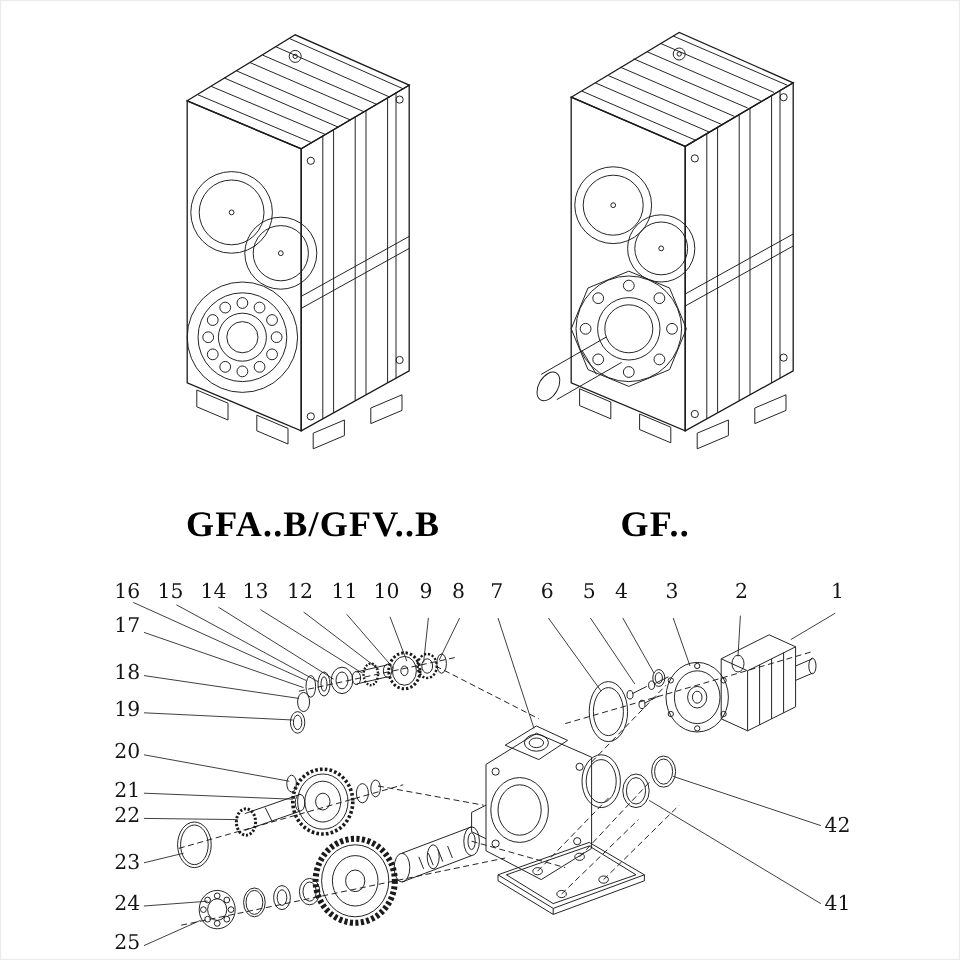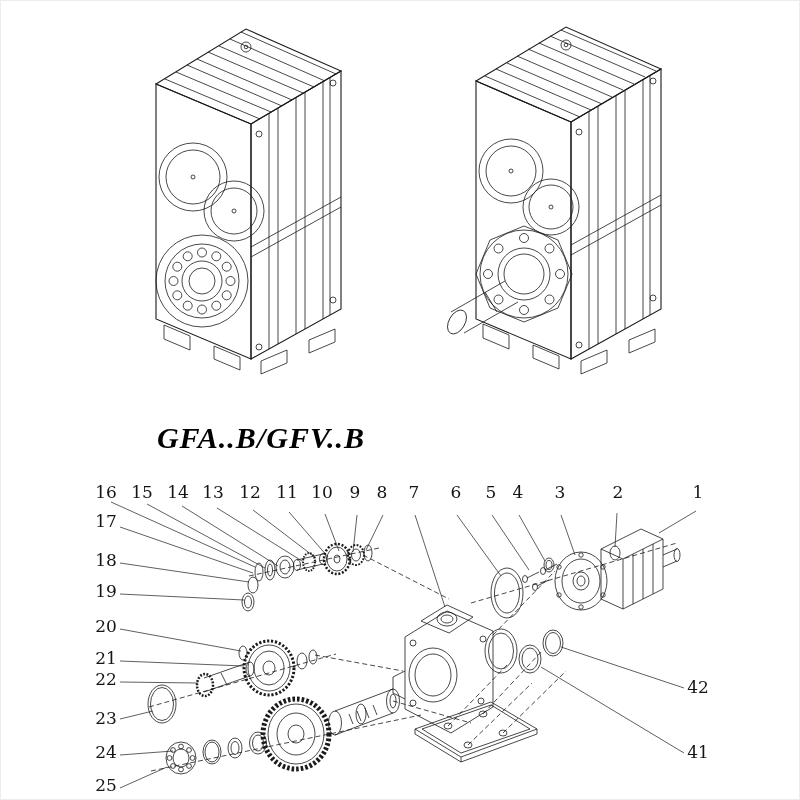--- a/index.html
+++ b/index.html
@@ -156,21 +156,22 @@
         <circle cx="232" cy="289" r="3"></circle>
     </g>
     <g class="s0">
       <polygon points="62,315 88,326 88,340 62,329"></polygon>
       <polygon points="112,336 138,347 138,360 112,349"></polygon>
       <polygon points="160,352 186,341 186,354 160,365"></polygon>
       <polygon points="208,331 234,320 234,333 208,344"></polygon>
     </g>
   </svg>
 
-  <div class="model-label" style="left:80px;width:360px;font-style:italic;">GFA..B/GFV..B</div>
+  <div class="model-label" style="left:80px;width:360px;">GFA..B/GFV..B</div>
+  <div class="model-label" style="left:430px;width:230px;">GF..</div>
 
   <svg class="drawing" style="left:0;top:470px;" width="800" height="330" viewBox="0 0 800 330">
 
     <g class="dash">
       <line x1="248" y1="105" x2="378" y2="77"></line>
       <line x1="362" y1="84" x2="448" y2="128"></line>
       <line x1="470" y1="132" x2="676" y2="72"></line>
       <line x1="148" y1="236" x2="335" y2="183"></line>
       <line x1="314" y1="184" x2="402" y2="200"></line>
       <line x1="150" y1="300" x2="420" y2="244"></line>

